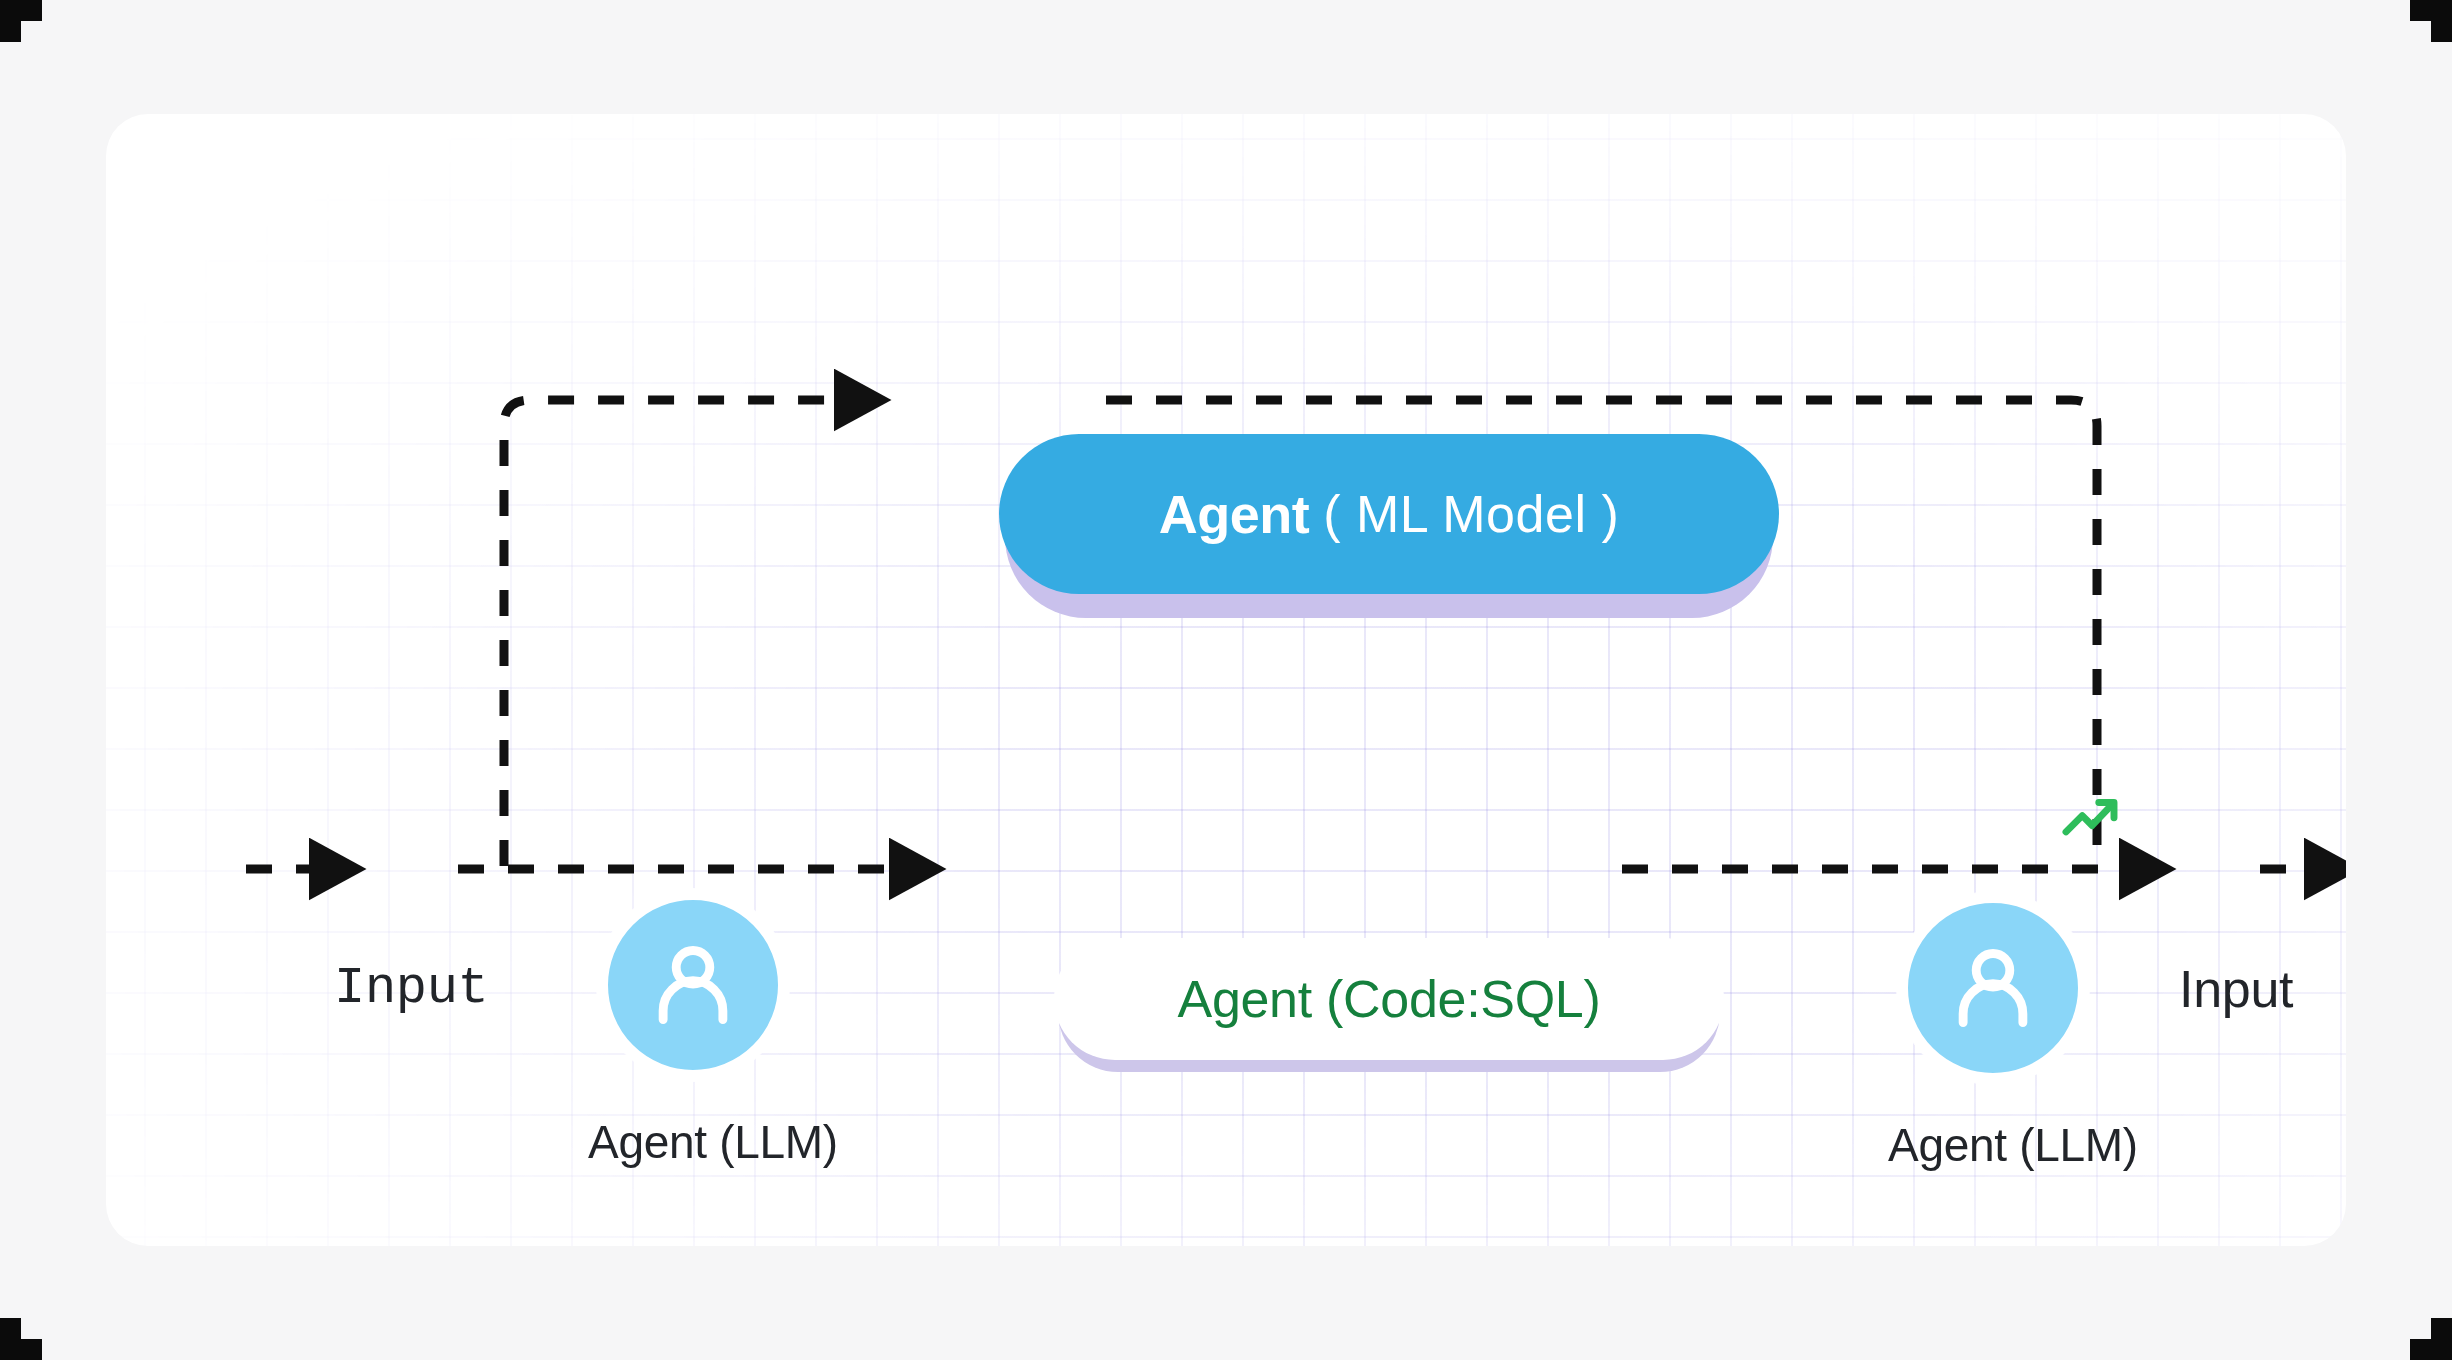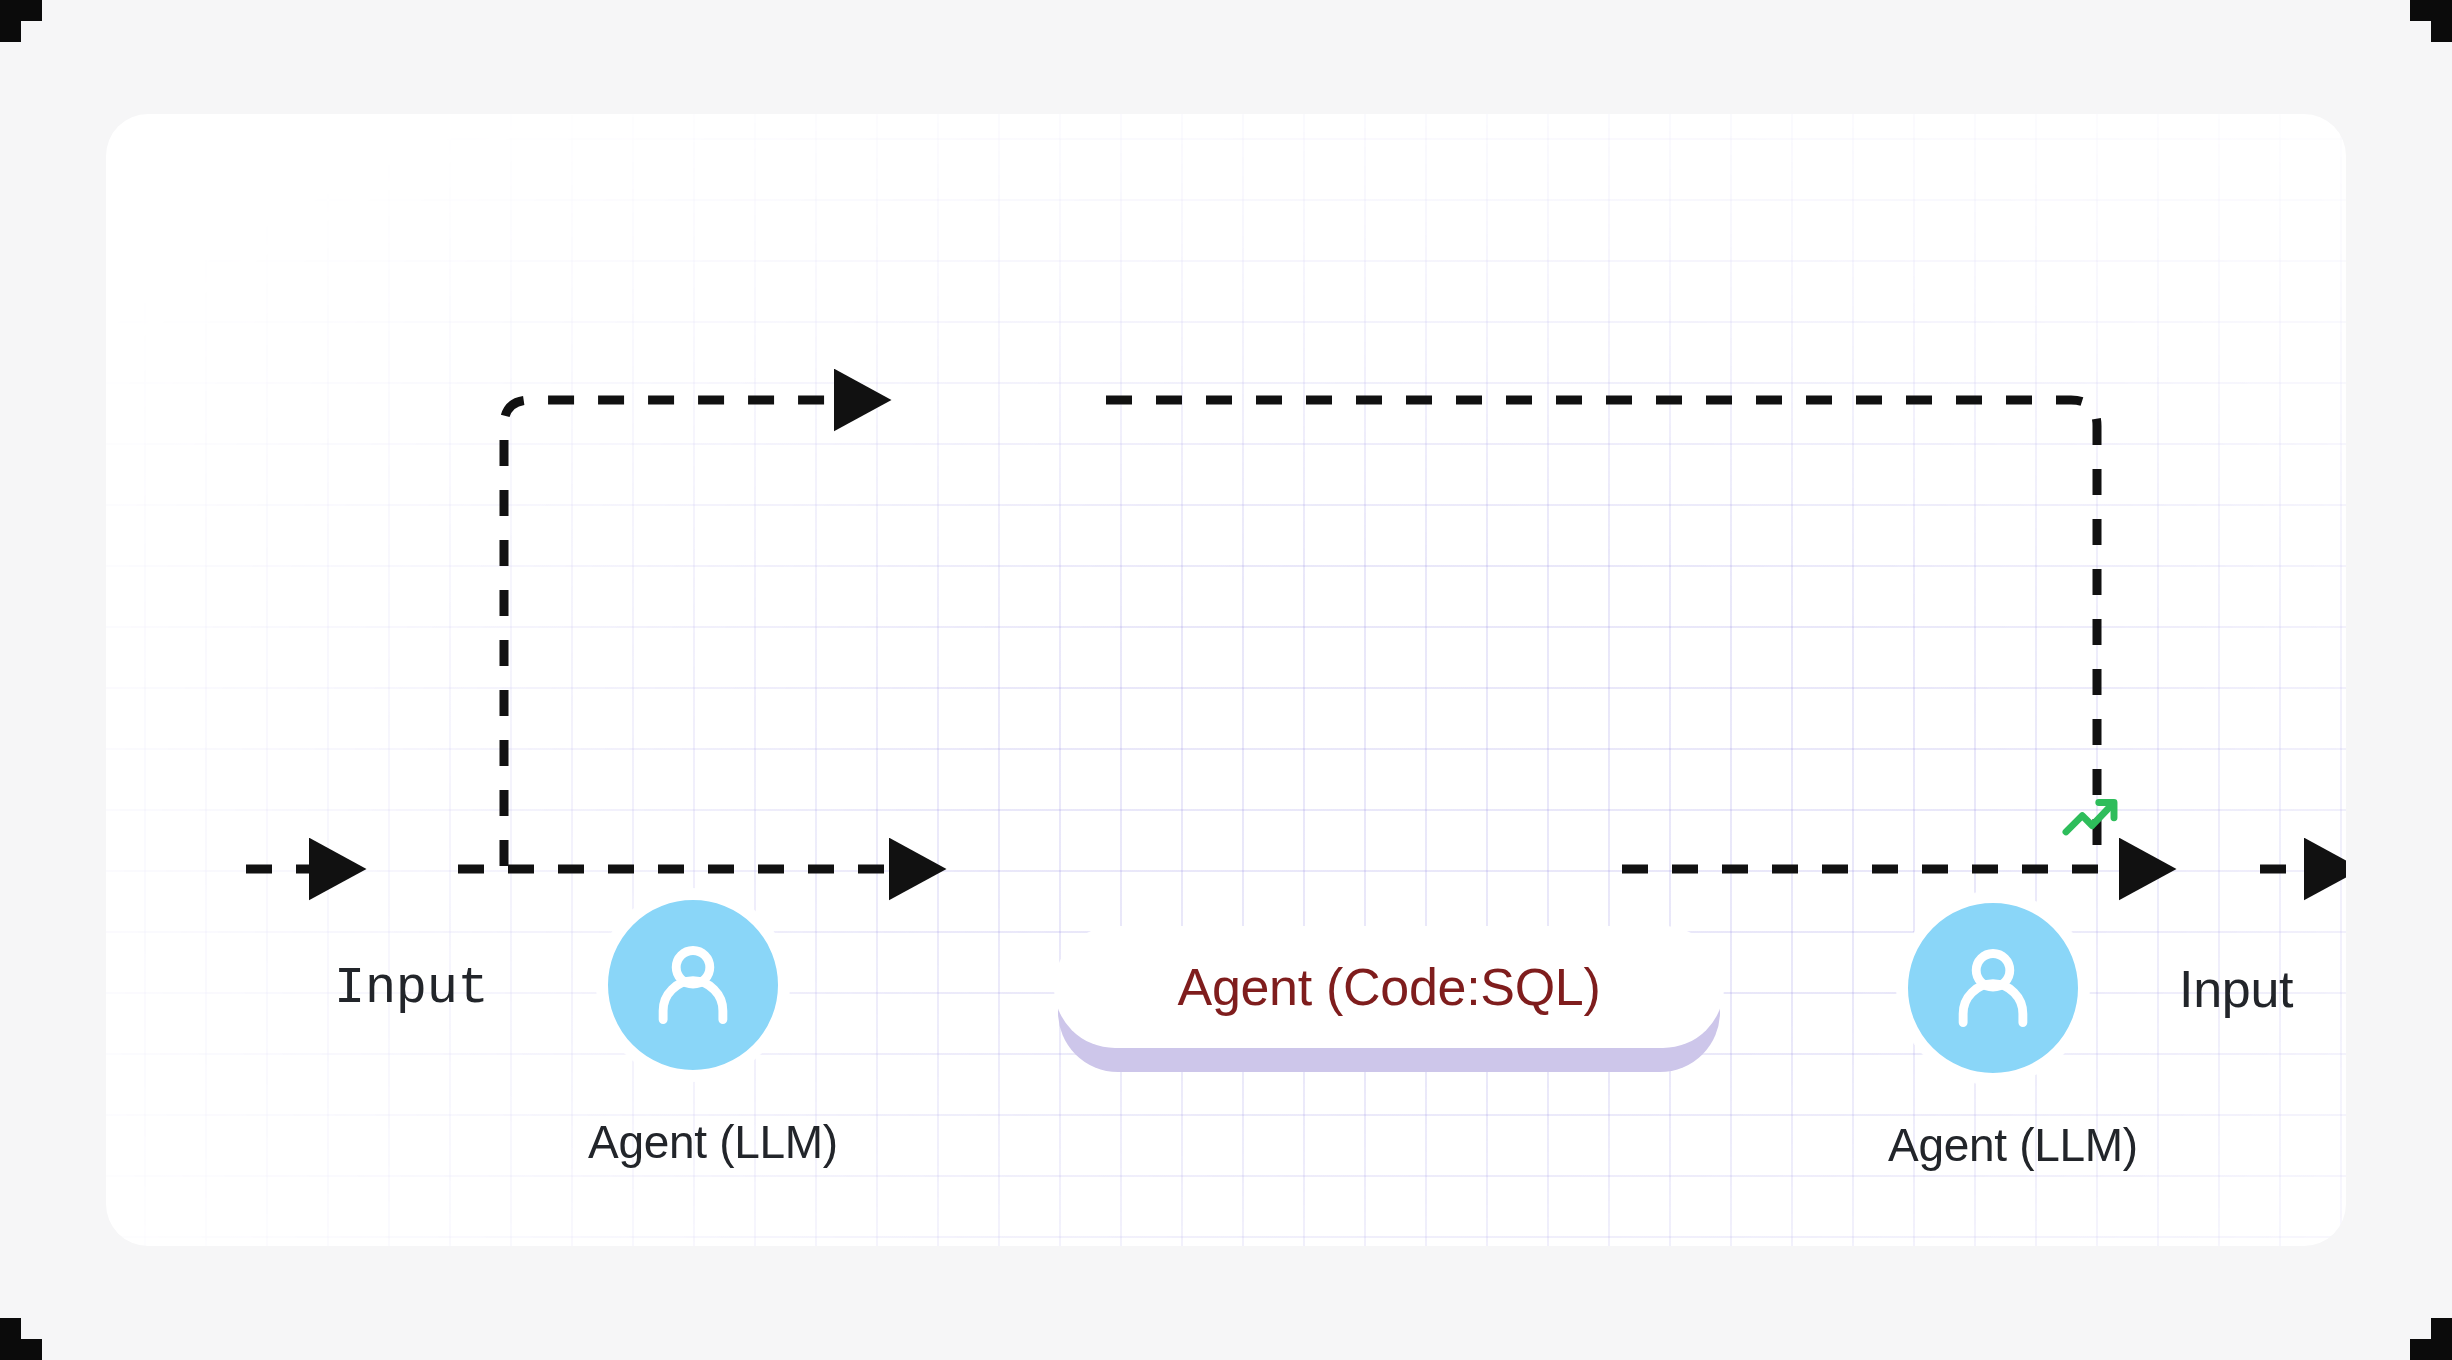--- a/index.html
+++ b/index.html
@@ -125,29 +125,29 @@
     left: 4px;
     top: 26px;
     width: 662px;
     height: 120px;
     background: #cdc6ea;
     border-radius: 64px;
   }
   .sql-pill .face {
     position: absolute;
     left: 0;
-    top: 0;
+    top: 12px;
     width: 670px;
     height: 122px;
     background: #ffffff;
     border-radius: 64px;
     display: flex;
     align-items: center;
     justify-content: center;
-    color: #7f1d1d;
+    color: #15803d;
     font-size: 52px;
     font-weight: 400;
     white-space: nowrap;
     letter-spacing: -0.3px;
   }
 
   
   .node {
     position: absolute;
     z-index: 6;
@@ -249,20 +249,27 @@
 
     <path d="M 1516 755 L 2060 755" fill="none" stroke="#111111" stroke-width="9" stroke-dasharray="26 24" stroke-linecap="butt" marker-end="url(#ah)"></path>
 
     <path d="M 2154 755 L 2245 755" fill="none" stroke="#111111" stroke-width="9" stroke-dasharray="26 24" stroke-linecap="butt" marker-end="url(#ah)"></path>
   </svg>
 
   <div class="io-label io-input">Input</div>
 
   <div class="io-label io-output">Input</div>
 
+  <div class="ml-pill">
+    <div class="shade"></div>
+    <div class="face">
+      <span class="t-bold">Agent</span>
+      <span class="t-light">( ML Model )</span>
+    </div>
+  </div>
 
   <div class="sql-pill">
     <div class="shade"></div>
     <div class="face">Agent (Code:SQL)</div>
   </div>
 
   <div class="node node-left">
     <div class="avatar">
       <svg width="112" height="112" viewBox="0 0 24 24">
         <circle cx="12" cy="8.2" r="3.6" fill="none" stroke="#ffffff" stroke-width="1.9"></circle>

